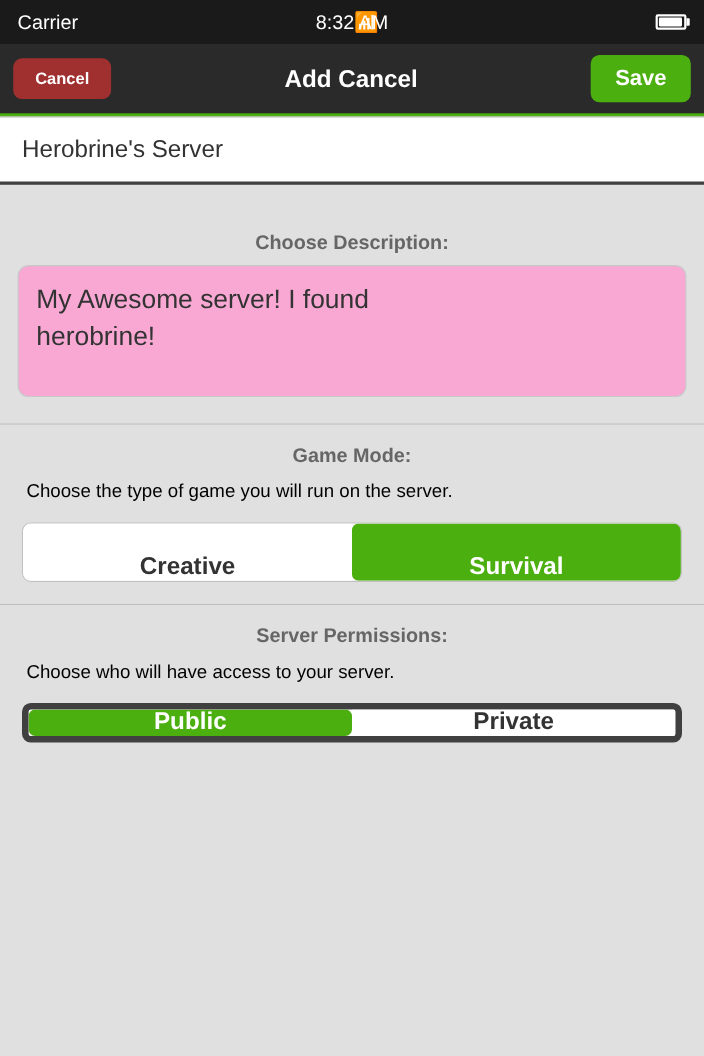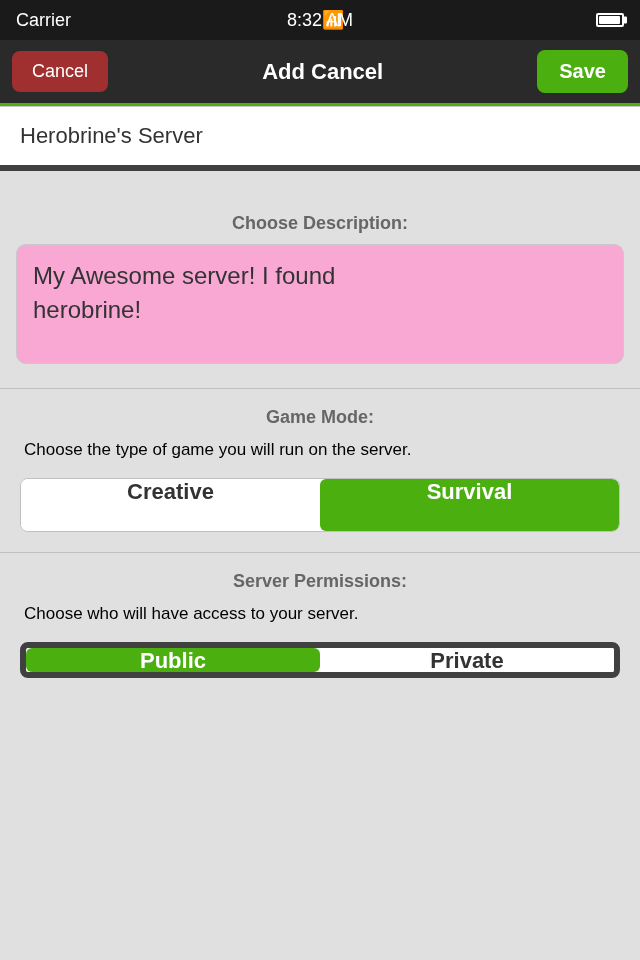--- a/index.html
+++ b/index.html
@@ -70,22 +70,22 @@
       height: 66px;
       display: flex;
       align-items: center;
       justify-content: space-between;
       padding: 0 12px;
       border-bottom: 3px solid #4caf10;
     }
     .cancel-button {
       background: #a03030;
       color: white;
-      font-size: 18px;
-      font-weight: normal;
+      font-size: 15px;
+      font-weight: bold;
       padding: 10px 20px;
       border-radius: 8px;
       border: none;
       cursor: pointer;
       text-align: right;
     }
     .nav-title {
       color: white;
       font-size: 22px;
       font-weight: bold;
@@ -106,21 +106,21 @@
       background: #e0e0e0;
       overflow-y: auto;
       height: calc(960px - 40px - 66px);
     }
 
     
     .server-name-container {
       background: white;
       margin: 0;
       padding: 16px 20px;
-      border-bottom: 6px solid #404040;
+      border-bottom: 3px solid #404040;
       border-top: 1px solid #c8c8c8;
     }
     .server-name-input {
       font-size: 22px;
       color: #333;
       width: 100%;
       border: none;
       outline: none;
       background: transparent;
     }
@@ -177,21 +177,21 @@
       display: flex;
       background: white;
       border-radius: 8px;
       border: 1px solid #c0c0c0;
       overflow: hidden;
       height: 54px;
     }
     .segment {
       flex: 1;
       display: flex;
-      align-items: flex-start;
+      align-items: flex-end;
       justify-content: center;
       font-size: 22px;
       font-weight: bold;
       cursor: pointer;
       border: none;
       background: transparent;
     }
     .segment.active {
       background: #4caf10;
       color: white;

